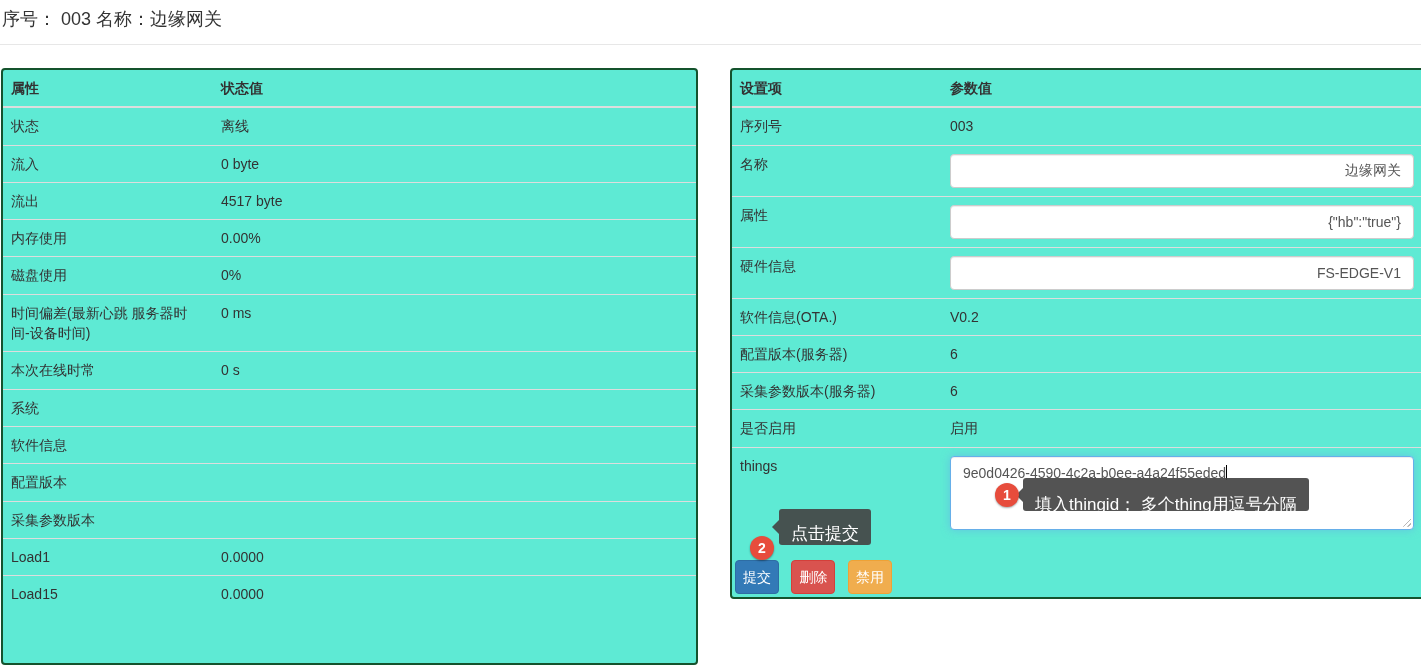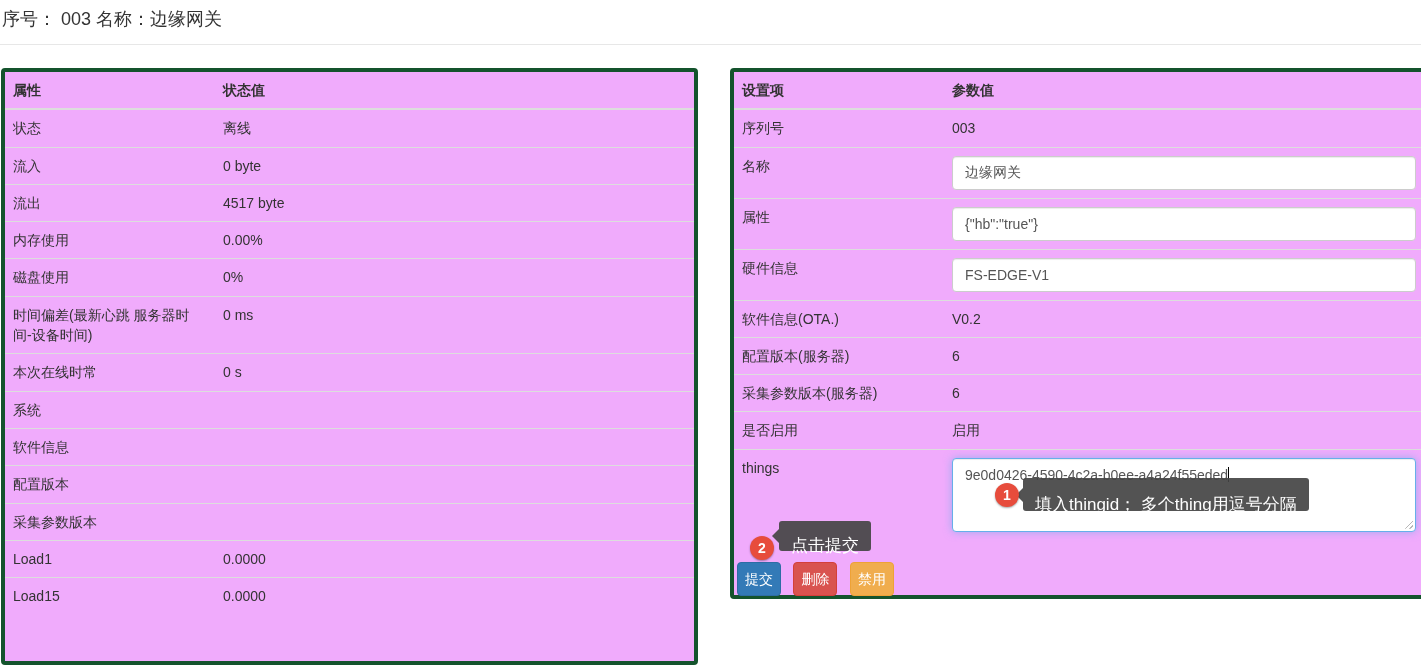--- a/index.html
+++ b/index.html
@@ -3,33 +3,33 @@
 <meta charset="utf-8">
 <style>
   * { box-sizing: border-box; margin: 0; padding: 0; }
   html,body { width:1421px; height:671px; background:#fff; overflow:hidden;
     font-family:"Liberation Sans","DejaVu Sans",sans-serif; }
   .page { position:relative; width:1421px; height:671px; }
 
   .page-title { position:absolute; left:2px; top:7px; font-size:18px; color:#333; }
   .title-divider { position:absolute; left:0; top:44px; width:1421px; border-top:1px solid #e7e7e7; }
 
-  .panel { position:absolute; top:68px; background:#f0abfc; border:4px solid #14532d; border-radius:4px; }
+  .panel { position:absolute; top:68px; background:#5eead4; border:2px solid #14532d; border-radius:4px; }
   .panel-left  { left:1px;   width:697px; height:597px; }
   .panel-right { left:730px; width:742px; height:531px; }
 
   table.tbl { width:100%; border-collapse:collapse; font-size:14px; color:#333; table-layout:fixed; }
   .tbl th, .tbl td { text-align:left; vertical-align:top; padding:8px; line-height:1.45; word-wrap:break-word; }
   .tbl thead th { font-weight:bold; border-bottom:2px solid #ddd; }
   .tbl tbody td { border-top:1px solid #ddd; }
   .tbl .col1 { width:210px; }
 
   input.form-control { width:464px; height:34px; padding:6px 12px; font-size:14px; color:#555;
     background:#fff; border:1px solid #ccc; border-radius:4px;
-    box-shadow:inset 0 1px 1px rgba(0,0,0,.075); font-family:inherit; }
+    box-shadow:inset 0 1px 1px rgba(0,0,0,.075); font-family:inherit;text-align:right; }
 
   .textarea-mock { position:relative; width:464px; height:74px; padding:6px 12px;
     font-size:14px; line-height:1.45; color:#555; background:#fff;
     border:1px solid #66afe9; border-radius:4px;
     box-shadow:inset 0 1px 1px rgba(0,0,0,.075), 0 0 8px rgba(102,175,233,.6);
     overflow:hidden; cursor:text; }
   .caret { display:inline-block; width:1px; height:15px; background:#000; vertical-align:-2px; }
   .resize-handle { position:absolute; right:2px; bottom:2px; width:10px; height:10px;
     background:repeating-linear-gradient(-45deg, transparent 0 2px, #b7b7b7 2px 3px);
     clip-path:polygon(100% 0, 100% 100%, 0 100%); cursor:nwse-resize; }
@@ -43,21 +43,21 @@
 
   .step-badge { position:absolute; width:24px; height:24px; border-radius:50%；;
     border-radius:50%; background:#e74c3c; color:#fff; font-size:14px; font-weight:bold;
     text-align:center; line-height:24px; z-index:20; box-shadow:0 1px 2px rgba(0,0,0,.35); }
   .badge1 { left:995px; top:483px; }
   .badge2 { left:750px; top:536px; }
 
   .anno-tip { position:absolute; background:rgba(68,68,68,.92); color:#fff; font-size:17px;
     border-radius:3px; padding:10px 12px; z-index:19; white-space:nowrap; }
   .tip1 { left:1023px; top:478px; height:33px; line-height:33px; }
-  .tip2 { left:779px;  top:521px; height:30px; line-height:30px;text-align:center; }
+  .tip2 { left:779px;  top:509px; height:36px; line-height:30px;text-align:center; }
   .anno-tip .arrow { position:absolute; left:-7px; top:50%; margin-top:-7px; width:0; height:0;
     border-top:7px solid transparent; border-bottom:7px solid transparent;
     border-right:7px solid rgba(68,68,68,.92); }
 </style>
 </head>
 <body>
 
 <div class="page">
 
   <div class="page-title">序号： 003 名称：边缘网关</div>

